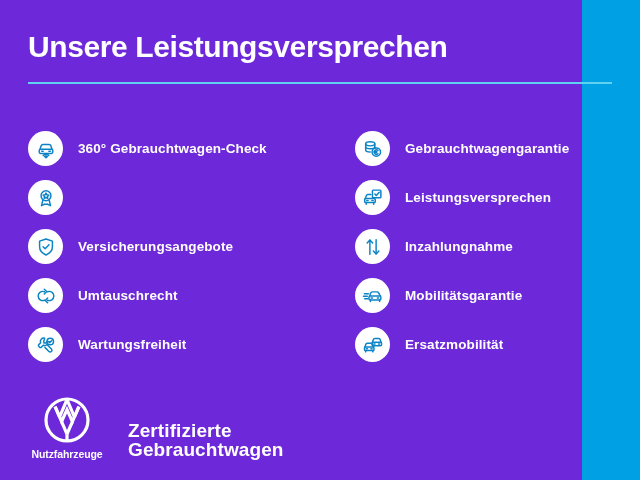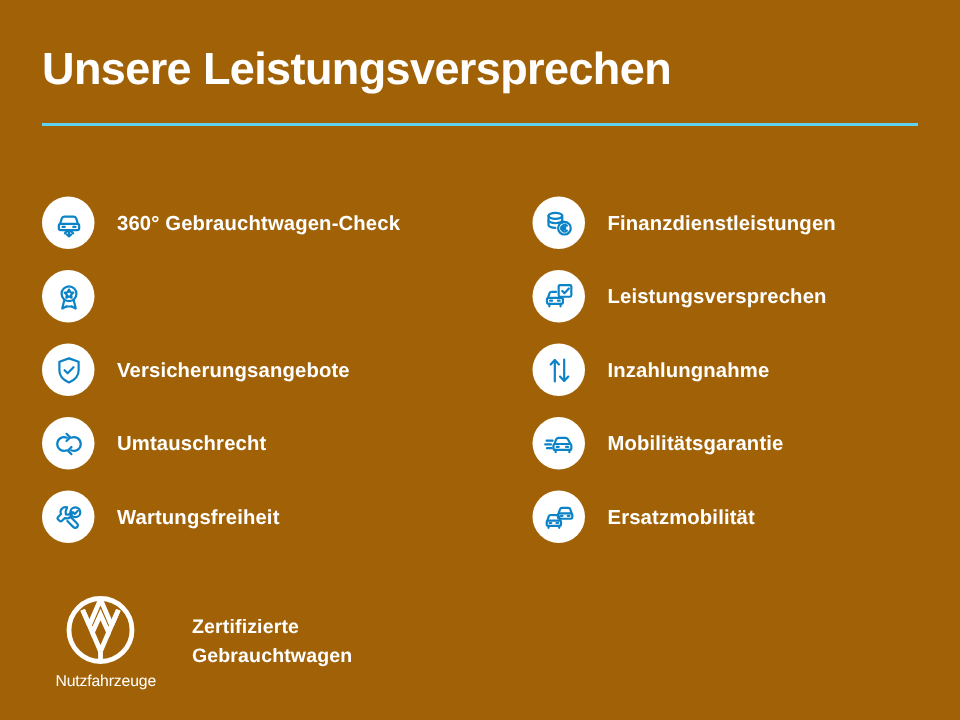--- a/index.html
+++ b/index.html
@@ -11,23 +11,23 @@
     height: 480px;
     background: #00a0e4;
     font-family: "Liberation Sans", sans-serif;
     overflow: hidden;
     position: relative;
     color: #ffffff;
   }
   .page {
     position: absolute;
     inset: 0;
-    width: 640px;
+    width: 582px;
     height: 480px;
-    background: #a16207;
+    background: #6d28d9;
   }
 
   
   .header {
     position: absolute;
     left: 28px;
     top: 28px;
     width: 584px;
   }
   .page-title {
@@ -122,30 +122,30 @@
   .vw-logo path {
     fill: none;
     stroke: #ffffff;
     stroke-width: 3.2;
     stroke-linecap: butt;
     stroke-linejoin: miter;
   }
   .brand-sub {
     margin-top: 4px;
     font-size: 10.5px;
-    font-weight: normal;
-    color: #ffffff;
-    text-align: right;
+    font-weight: bold;
+    color: #ffffff;
+    text-align: center;
     letter-spacing: -0.1px;
     white-space: nowrap;
   }
   .brand-claim {
     margin-left: 24px;
-    margin-top: 12px;
-    font-size: 13px;
+    margin-top: 25px;
+    font-size: 19px;
     font-weight: bold;
     line-height: 19px;
     color: #ffffff;
     letter-spacing: 0.1px;
   }
   .brand-claim span { display: block; white-space: nowrap; }
 </style>
 </head>
 <body>
 
@@ -226,21 +226,21 @@
         <span class="icon-badge">
           <svg viewBox="0 0 24 24">
             <ellipse cx="9" cy="6.4" rx="5" ry="2.2"></ellipse>
             <path d="M4 6.4 v3.2 c0 1.2 2.2 2.2 5 2.2 s5 -1 5 -2.2 V6.4"></path>
             <path d="M4 9.8 v3.2 c0 1.2 2.2 2.2 5 2.2 M14 9.8 v1.5"></path>
             <circle cx="15.6" cy="15.4" r="4.6"></circle>
             <path d="M17.4 13.6 a2.4 2.4 0 1 0 0 3.6"></path>
             <path d="M13.4 14.7 h2.8 M13.4 16.1 h2.8"></path>
           </svg>
         </span>
-        <span class="promise-label">Finanzdienstleistungen</span>
+        <span class="promise-label">Gebrauchtwagengarantie</span>
       </div>
 
       <div class="promise-row">
         <span class="icon-badge">
           <svg viewBox="0 0 24 24">
             <rect x="11.4" y="3.4" width="9.2" height="8.4" rx="1"></rect>
             <path d="M14 7.6 l1.6 1.6 3.2 -3.4"></path>
             <path d="M3.6 12.6 l1.1 -3.2 A1.8 1.8 0 0 1 6.4 8.2 h3.2"></path>
             <rect x="2.9" y="12.6" width="11.6" height="4.4" rx="1.3"></rect>
             <path d="M5.2 14.7 h1.4 M10.8 14.7 h1.4"></path>

